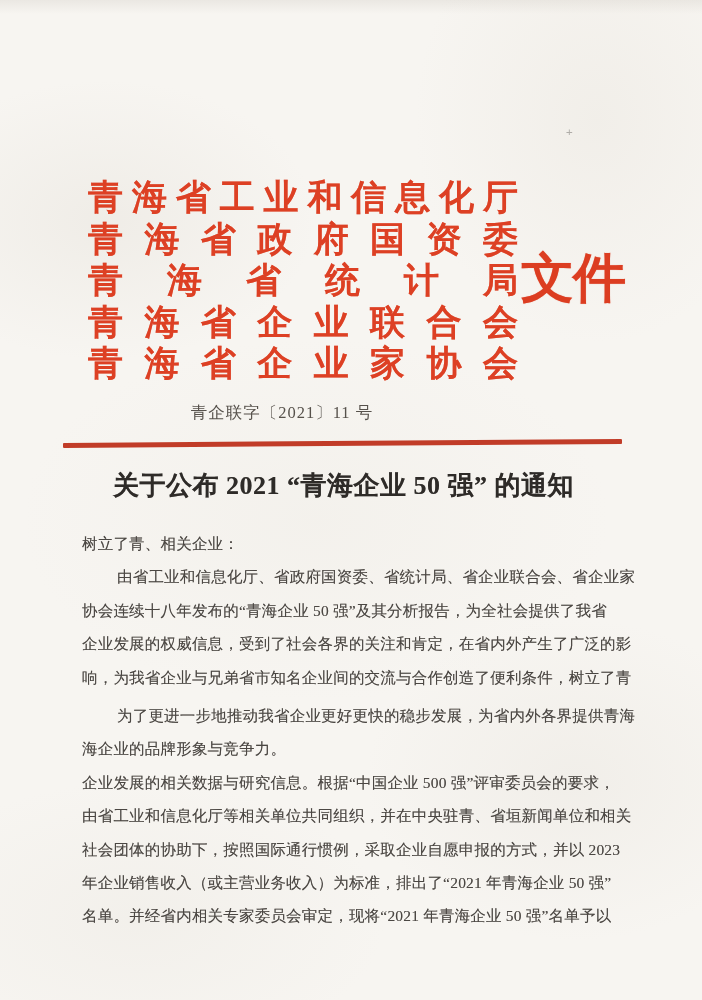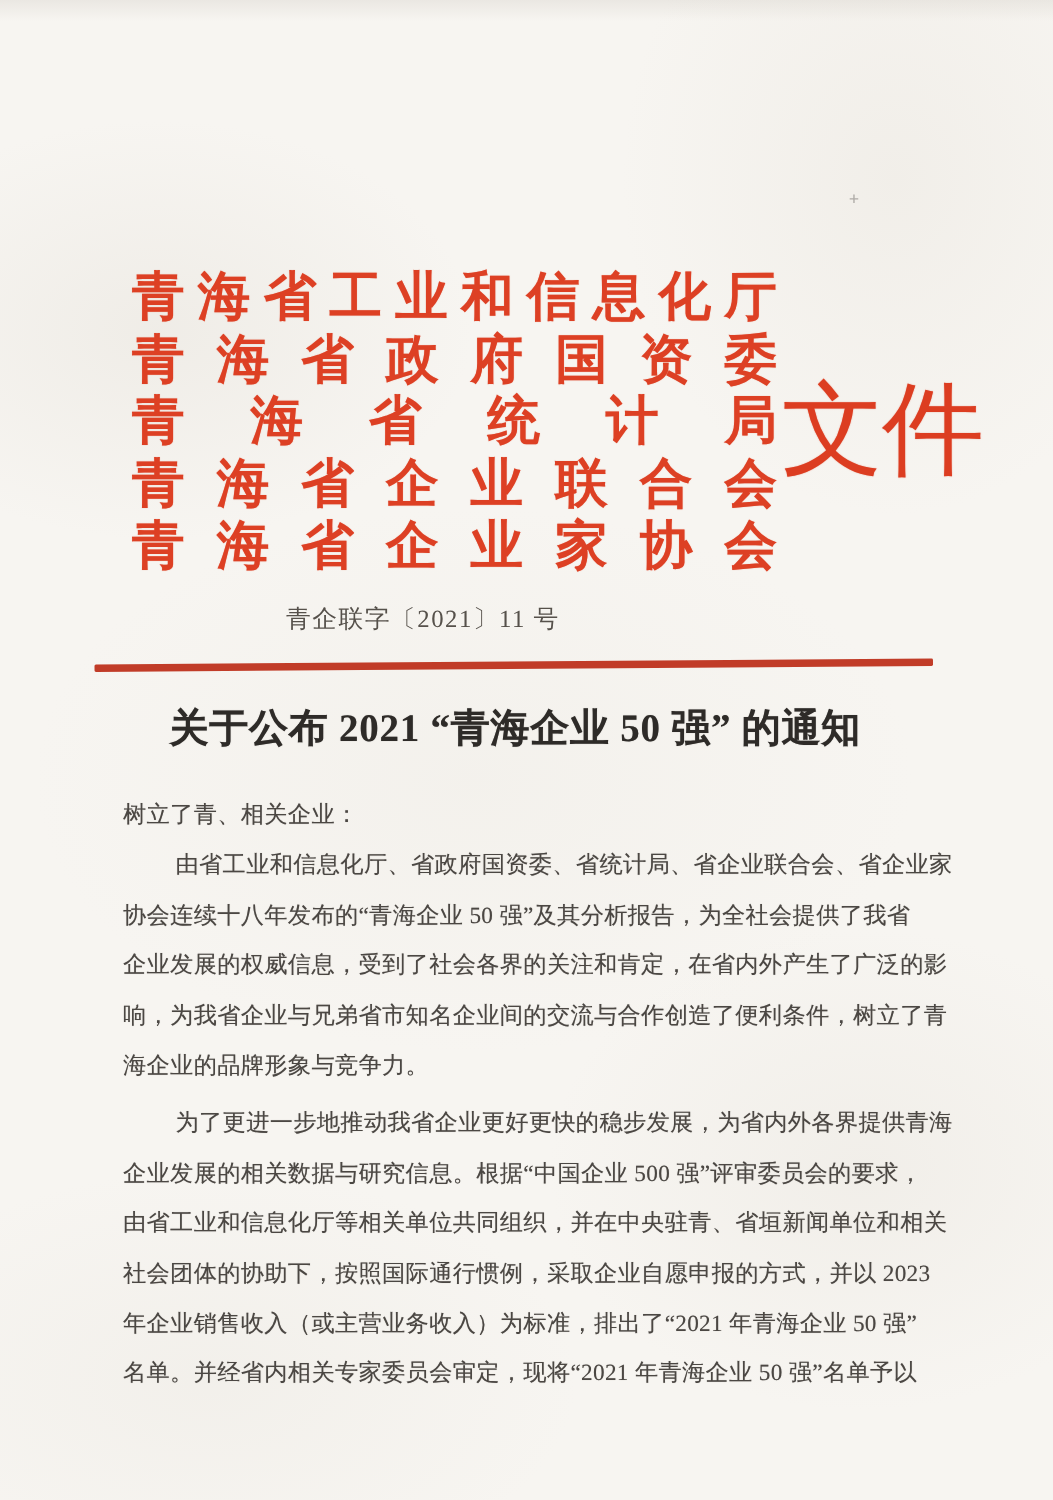--- a/index.html
+++ b/index.html
@@ -27,21 +27,21 @@
   .agency-line{
     display:flex;justify-content:space-between;
     height:41.5px;align-items:center;
     font-size:35px;line-height:1;font-weight:bold;
     color:var(--header-red,#dd4024);
     text-shadow:0 0 .6px rgba(221,64,36,.55);
     white-space:nowrap;
   }
   .doc-type{
     position:absolute;left:521px;top:252px;
-    font-size:68px;line-height:1;font-weight:normal;
+    font-size:53px;line-height:1;font-weight:bold;
     color:var(--doc-type-red,#dc3d21);
     text-shadow:0 0 .8px rgba(220,61,33,.6);
     letter-spacing:-1px;
     white-space:nowrap;
   }
   .doc-number{
     position:absolute;left:0;top:402px;width:564px;
     text-align:center;
     font-size:16.5px;letter-spacing:1px;
     color:var(--doc-number-text,#56514b);
@@ -144,22 +144,22 @@
   <div class="red-divider"></div>
 
   <h1 class="doc-title">关于公布 2021 “青海企业 50 强” 的通知</h1>
 
   <main class="body-text">
       <div class="body-line">树立了青、相关企业：</div>
       <div class="body-line indent">由省工业和信息化厅、省政府国资委、省统计局、省企业联合会、省企业家</div>
       <div class="body-line">协会连续十八年发布的“青海企业 50 强”及其分析报告，为全社会提供了我省</div>
       <div class="body-line">企业发展的权威信息，受到了社会各界的关注和肯定，在省内外产生了广泛的影</div>
       <div class="body-line">响，为我省企业与兄弟省市知名企业间的交流与合作创造了便利条件，树立了青</div>
+      <div class="body-line indent para-gap">为了更进一步地推动我省企业更好更快的稳步发展，为省内外各界提供青海</div>
       <div class="body-line">海企业的品牌形象与竞争力。</div>
-      <div class="body-line indent para-gap">为了更进一步地推动我省企业更好更快的稳步发展，为省内外各界提供青海</div>
       <div class="body-line">企业发展的相关数据与研究信息。根据“中国企业 500 强”评审委员会的要求，</div>
       <div class="body-line">由省工业和信息化厅等相关单位共同组织，并在中央驻青、省垣新闻单位和相关</div>
       <div class="body-line">社会团体的协助下，按照国际通行惯例，采取企业自愿申报的方式，并以 2023</div>
       <div class="body-line">年企业销售收入（或主营业务收入）为标准，排出了“2021 年青海企业 50 强”</div>
       <div class="body-line">名单。并经省内相关专家委员会审定，现将“2021 年青海企业 50 强”名单予以</div>
     </main>
 
 </div>
 
 </body></html>

